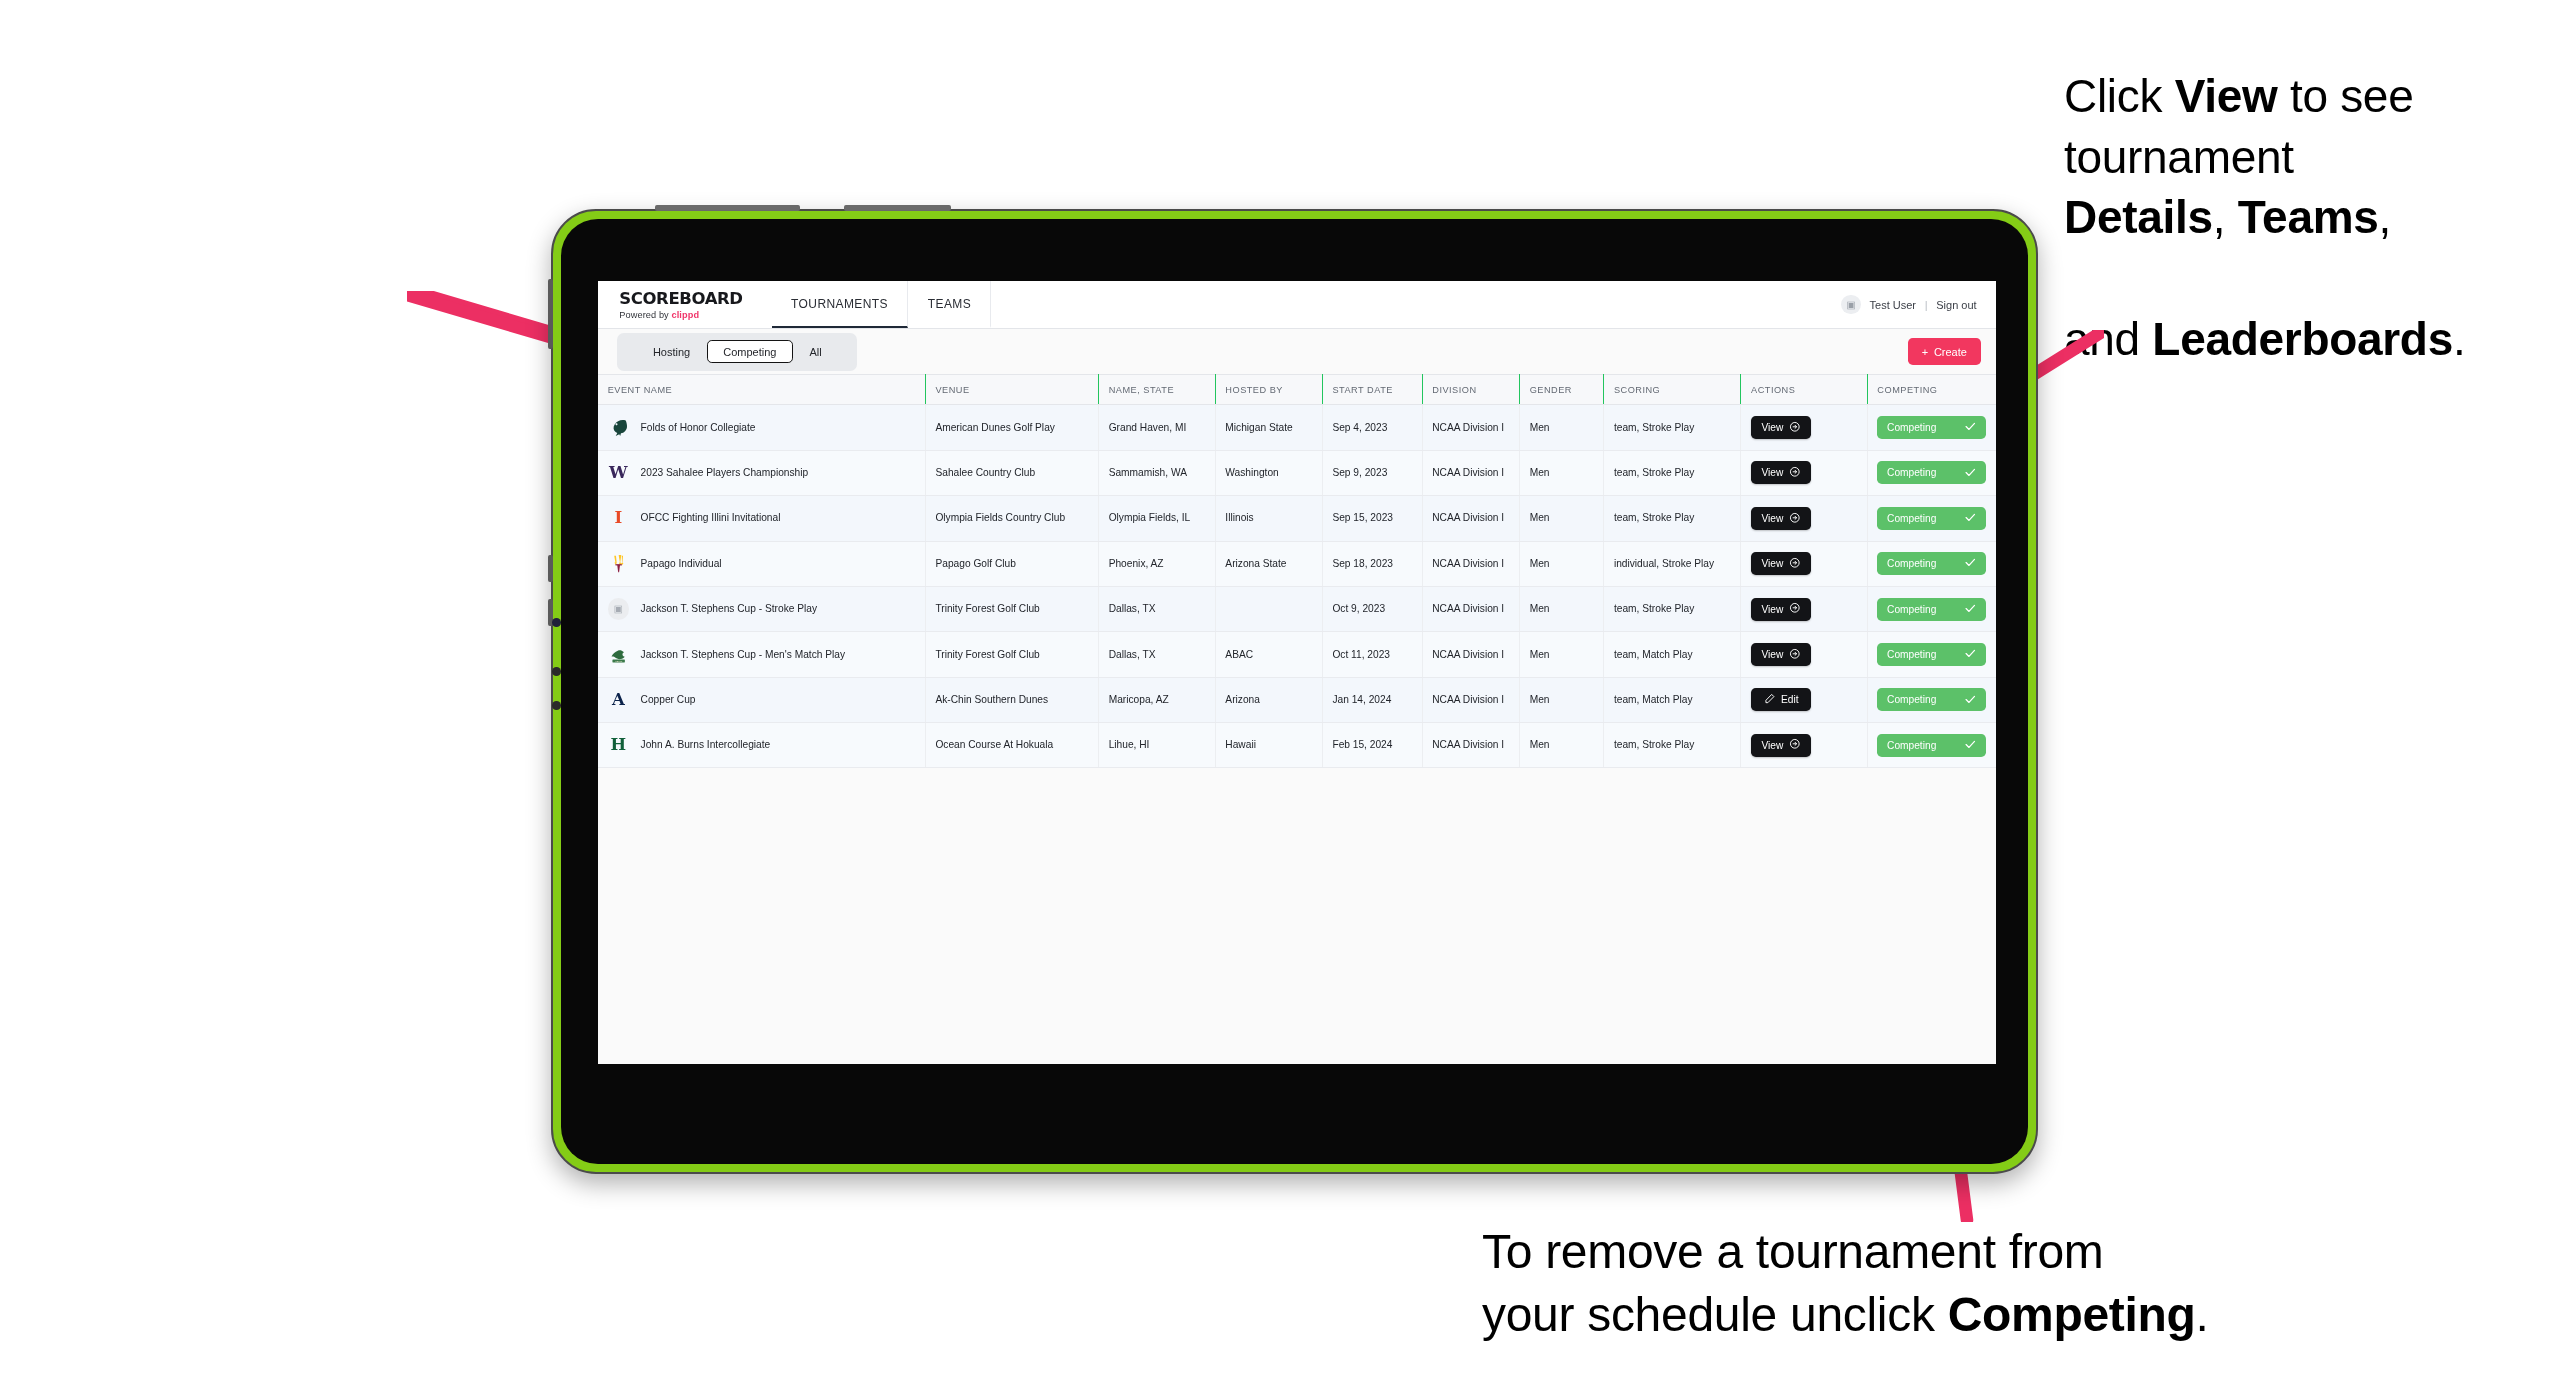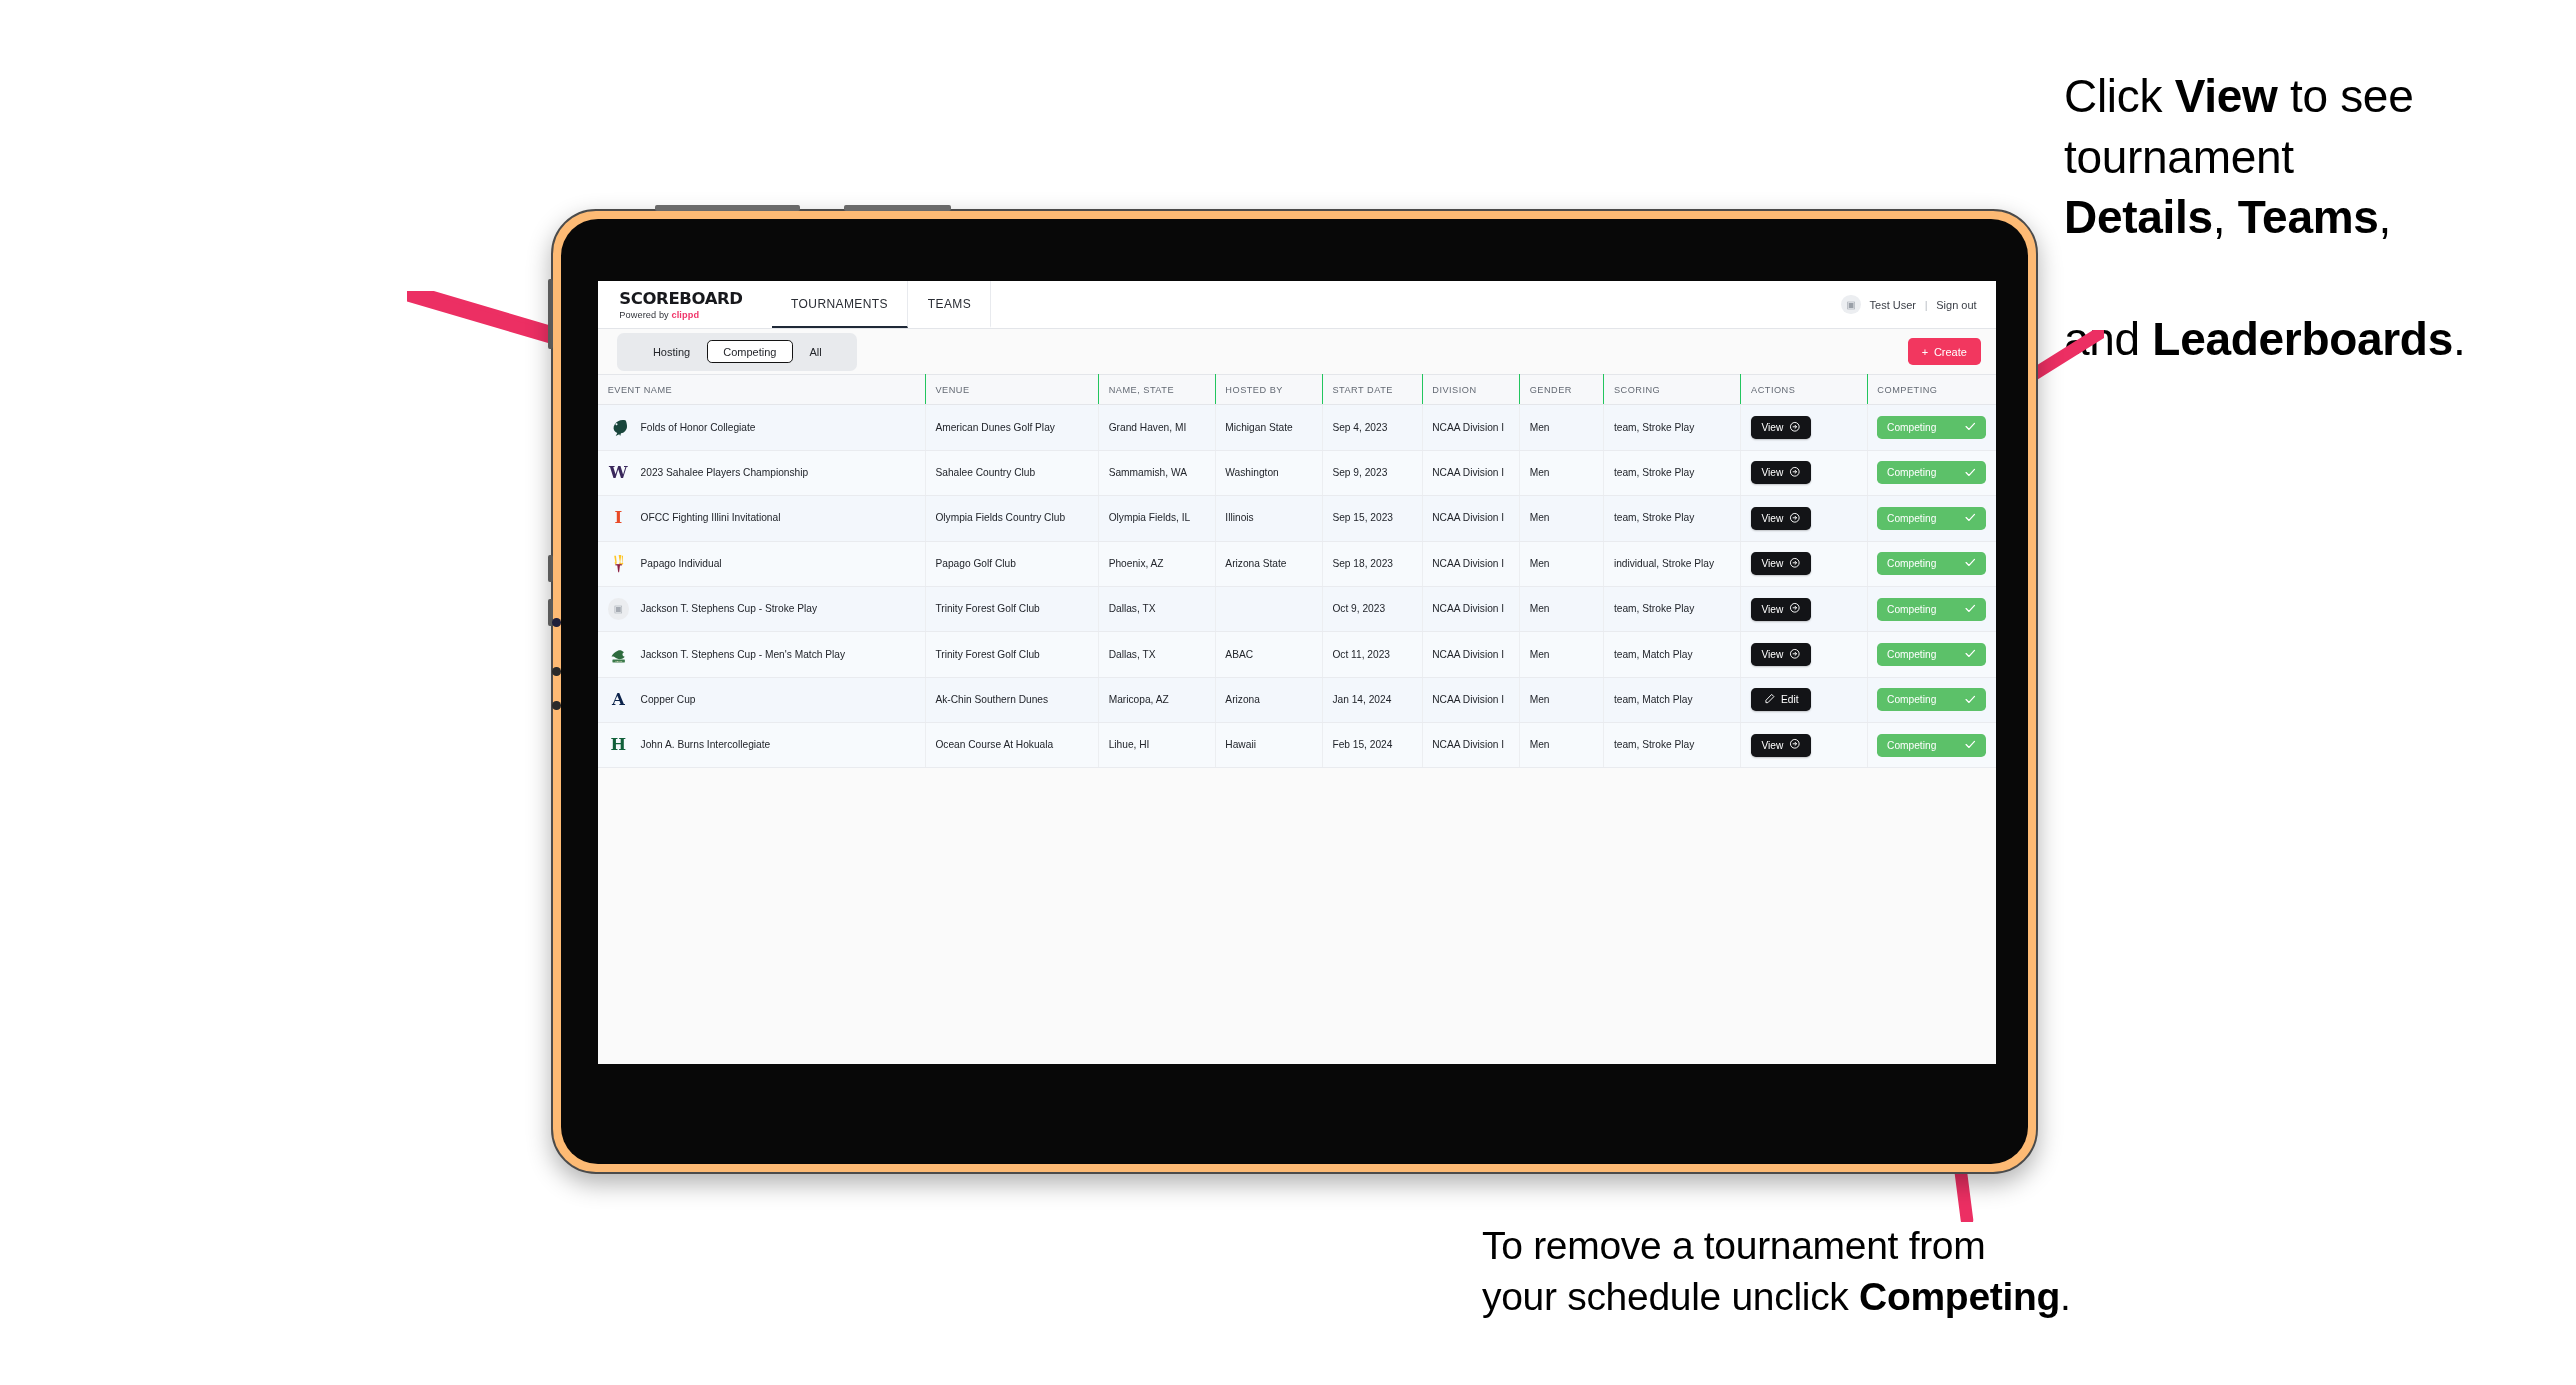--- a/index.html
+++ b/index.html
@@ -17,34 +17,34 @@
     color: #000;
     font-family: "Liberation Sans", sans-serif;
     font-weight: 400;
     line-height: 1.32;
     letter-spacing: -0.3px;
     white-space: pre-line;
   }
   .annot b { font-weight: 700; }
   #annot-left  { left: 5.8px;  top: 163px; font-size: 46px; width: 504px; }
   #annot-right { left: 2064px; top: 66px; font-size: 46px; width: 514px; }
-  #annot-bottom{ left: 1482px; top: 1220px; font-size: 39px; width: 1028px; }
+  #annot-bottom{ left: 1482px; top: 1220px; font-size: 48px; width: 1028px; }
 
   
   .arrow { position: absolute; pointer-events: none; }
   #arrow-left   { left: 407px;  top: 291px; }
   #arrow-right  { left: 1949px; top: 330px; }
   #arrow-bottom { left: 1872px; top: 902px; }
 
   
   #tablet {
     position: absolute;
     left: 551px; top: 209px;
     width: 1487px; height: 965px;
-    background: #fdba74;
+    background: #84cc16;
     border-radius: 45px;
     border: 2.9px solid #4b4b4b;
     box-shadow: 0 9.7px 25px rgba(0,0,0,0.30);
   }
   #tablet-inner-bezel {
     position: absolute; inset: 7.8px;
     border-radius: 37px;
     background: #080808;
   }
   .side-btn {

